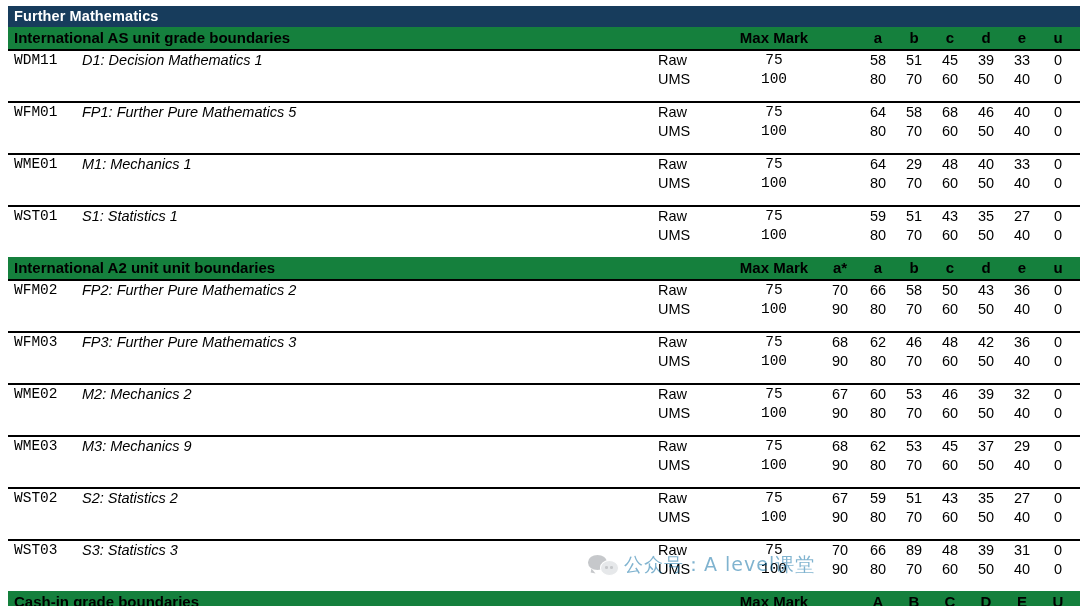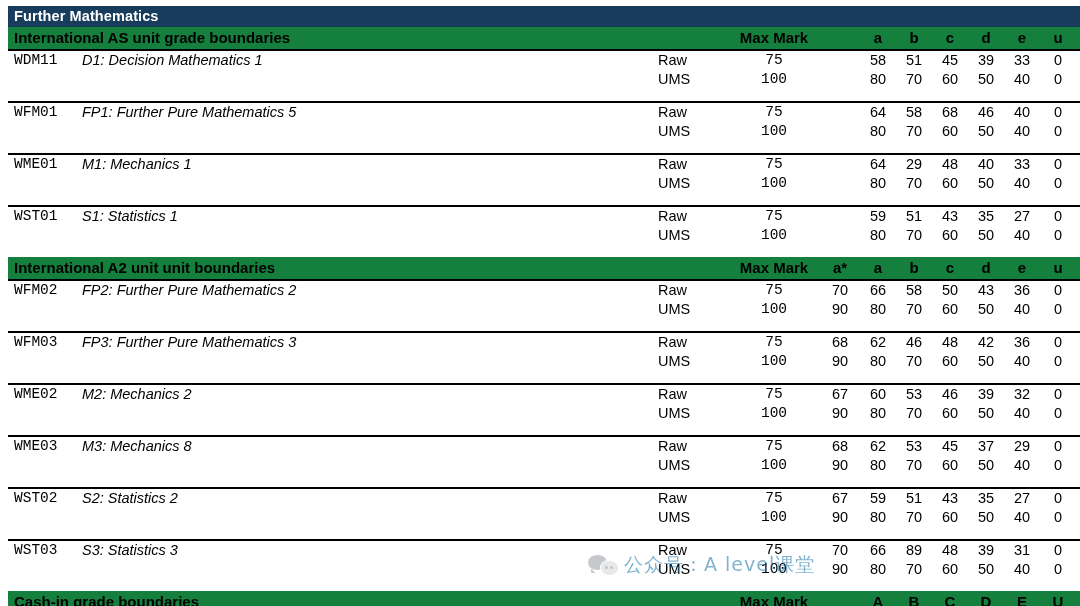--- a/index.html
+++ b/index.html
@@ -401,21 +401,21 @@
           <td class="num">50</td>
           <td class="num">40</td>
           <td class="num">0</td>
           <td></td>
         </tr>
         <tr class="spacer">
           <td colspan="12"></td>
         </tr>
         <tr class="data-row row-top">
           <td class="code">WME03</td>
-          <td class="name">M3: Mechanics 8</td>
+          <td class="name">M3: Mechanics 9</td>
           <td class="type">Raw</td>
           <td class="max">75</td>
           <td class="num">68</td>
           <td class="num">62</td>
           <td class="num">53</td>
           <td class="num">45</td>
           <td class="num">37</td>
           <td class="num">29</td>
           <td class="num">0</td>
           <td></td>

